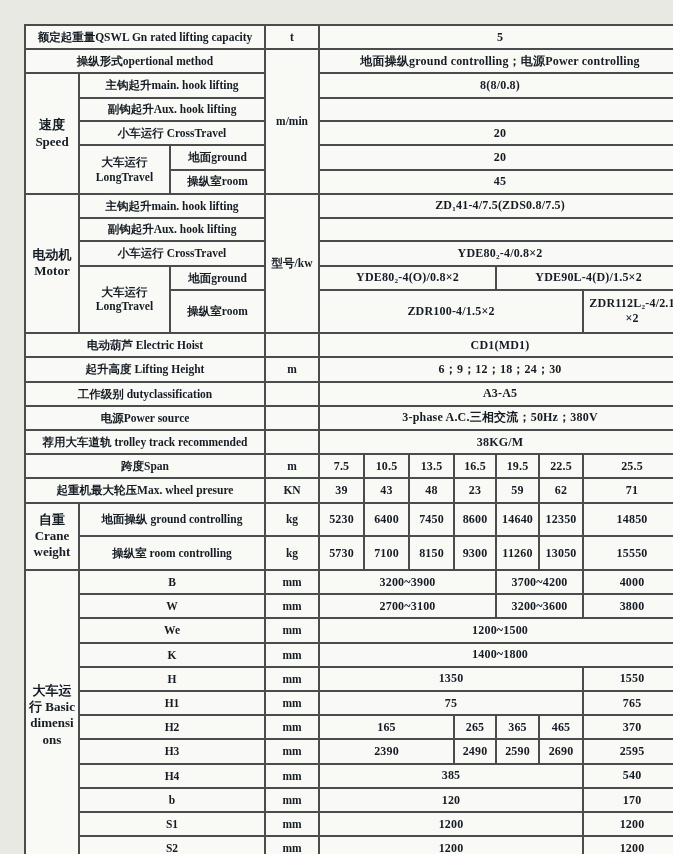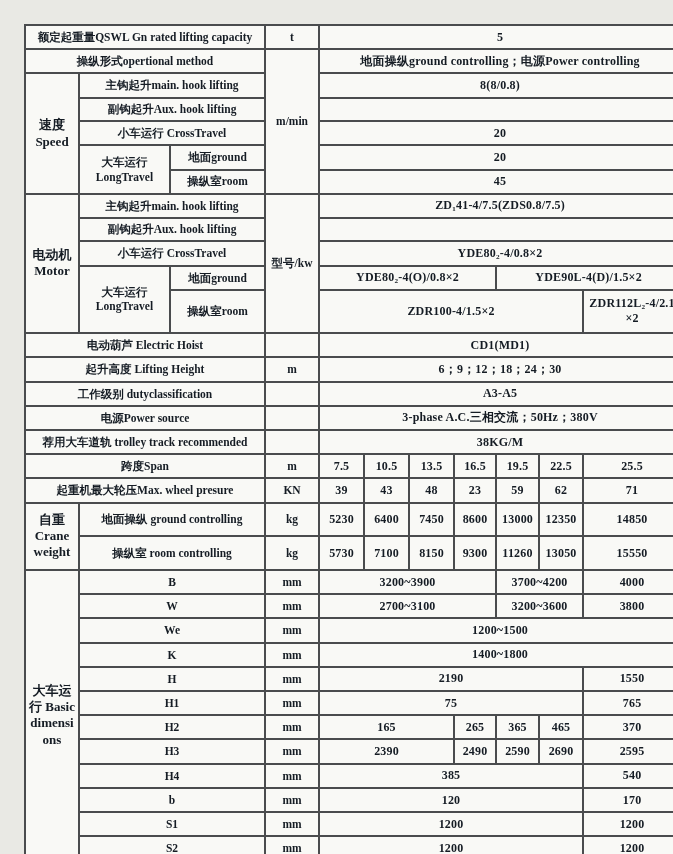--- a/index.html
+++ b/index.html
@@ -182,21 +182,21 @@
 </tr>
 
 <tr>
   <td rowspan="2" class="grp">自重 Crane weight</td>
   <td colspan="2" class="lbl">地面操纵 ground controlling</td>
   <td class="unit">kg</td>
   <td class="val">5230</td>
   <td class="val">6400</td>
   <td class="val">7450</td>
   <td class="val">8600</td>
-  <td class="val">13000</td>
+  <td class="val">14640</td>
   <td class="val">12350</td>
   <td class="val">14850</td>
 </tr>
 
 <tr>
   <td colspan="2" class="lbl">操纵室 room controlling</td>
   <td class="unit">kg</td>
   <td class="val">5730</td>
   <td class="val">7100</td>
   <td class="val">8150</td>
@@ -231,21 +231,21 @@
 
 <tr>
   <td colspan="2" class="lbl">K</td>
   <td class="unit">mm</td>
   <td colspan="7" class="val">1400~1800</td>
 </tr>
 
 <tr>
   <td colspan="2" class="lbl">H</td>
   <td class="unit">mm</td>
-  <td colspan="6" class="val">2190</td>
+  <td colspan="6" class="val">1350</td>
   <td class="val">1550</td>
 </tr>
 
 <tr>
   <td colspan="2" class="lbl">H1</td>
   <td class="unit">mm</td>
   <td colspan="6" class="val">75</td>
   <td class="val">765</td>
 </tr>
 

